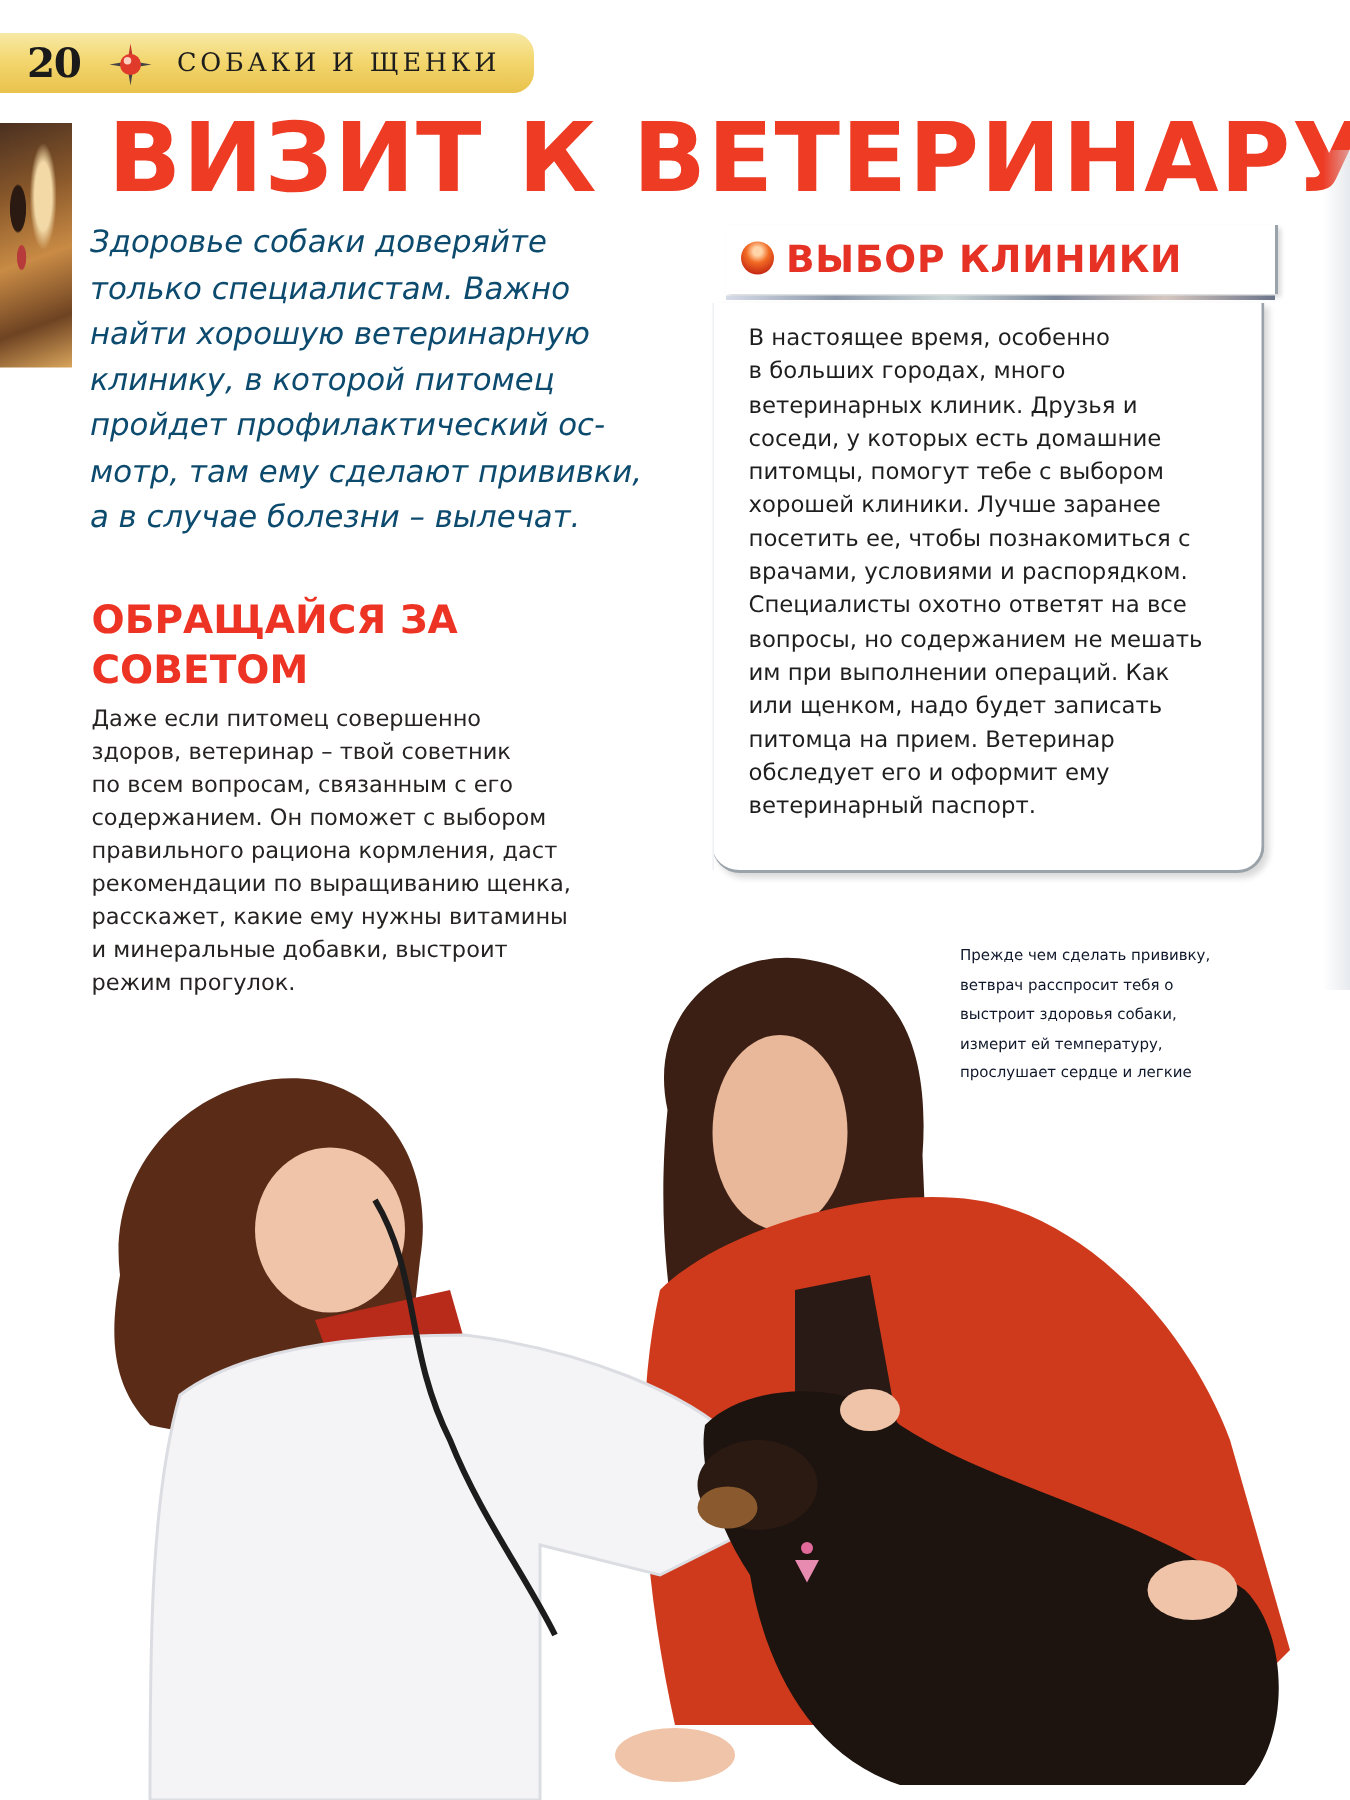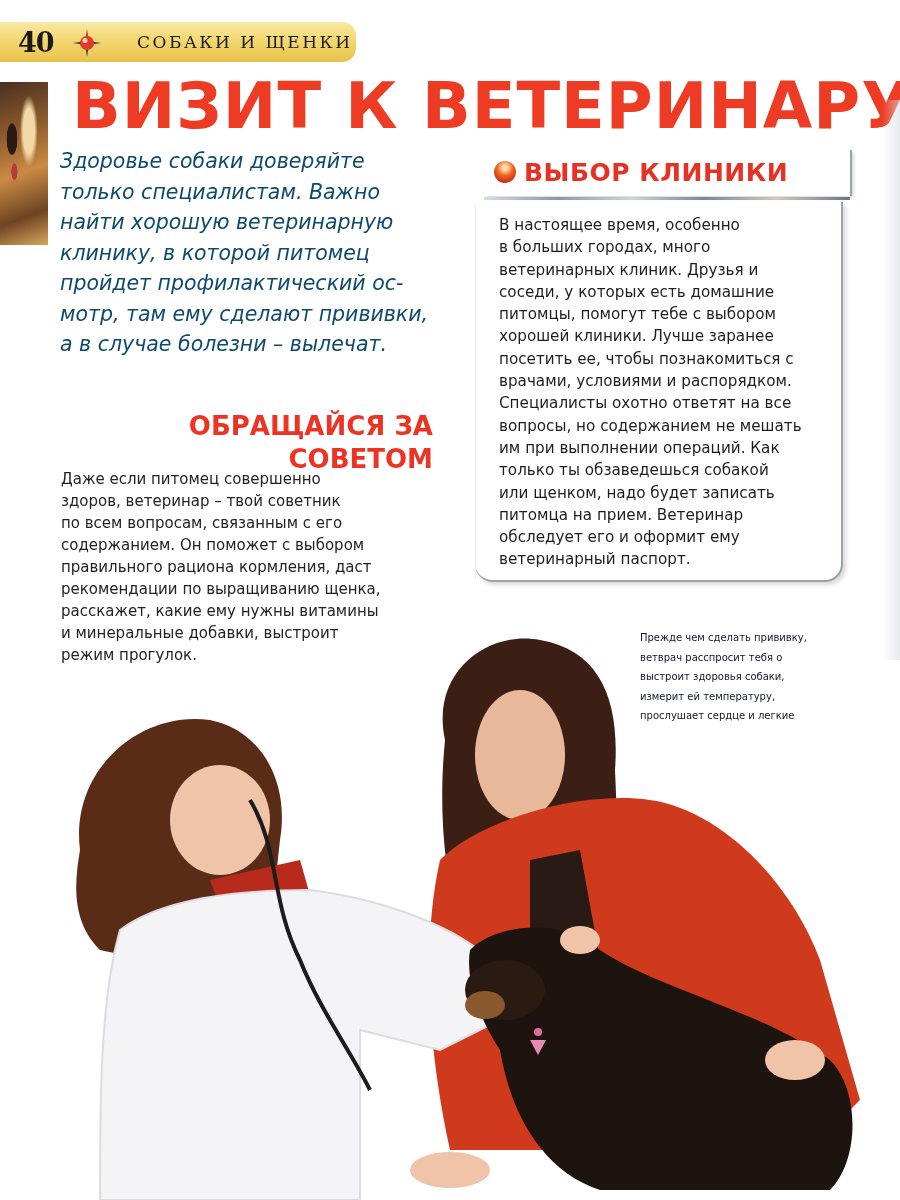--- a/index.html
+++ b/index.html
@@ -18,21 +18,21 @@
   .page-number {
     position: absolute; left: 18px; top: 27px;
     font-family: "DejaVu Serif", serif; font-weight: bold; font-size: 27px; color: #1a1a1a;
     letter-spacing: -1px;
   }
   .compass-icon {
     position: absolute; left: 72px; top: 28px; width: 30px; height: 30px;
   }
   .section-title {
     position: absolute; left: 118px; top: 32px;
-    font-family: "DejaVu Serif", serif; font-size: 17px; letter-spacing: 2.5px; color: #1d1d1d; margin-left: 19px;
+    font-family: "DejaVu Serif", serif; font-size: 17px; letter-spacing: 2.5px; color: #1d1d1d;
   }
   
   .thumb-dog {
     position: absolute; left: 0; top: 82px; width: 48px; height: 163px;
     background:
       radial-gradient(ellipse at 30% 55%, #b63b3a 0 6%, transparent 7%),
       radial-gradient(ellipse at 25% 35%, #2a1a12 0 10%, transparent 11%),
       radial-gradient(ellipse at 60% 30%, #f2d9a6 0 14%, transparent 22%),
       linear-gradient(160deg, #4a3020 0%, #8c5a2b 30%, #c98b45 55%, #6e4322 80%, #d9a55c 100%);
   }
@@ -40,22 +40,22 @@
     position: absolute; left: 72px; top: 68px; margin: 0;
     font-family: "DejaVu Sans", sans-serif; font-weight: bold;
     font-size: 64px; line-height: 76px; color: #ee3b24; letter-spacing: 1px;
     white-space: nowrap;
   }
   .intro {
     position: absolute; left: 60px; top: 146px; width: 400px;
     font-size: 20.5px; line-height: 30.5px; color: #0c4a6e; font-style: italic;
   }
   .sub-heading {
-    position: absolute; left: 61px; top: 398px; width: 360px; margin: 12px;
-    font-weight: bold; font-size: 26px; line-height: 33px; color: #ed3324; text-align: right;
+    position: absolute; left: 61px; top: 398px; width: 360px; margin: 0;
+    font-weight: bold; font-size: 26px; line-height: 33px; color: #ed3324;
   }
   .body-text {
     position: absolute; left: 61px; top: 468px; width: 380px;
     font-size: 15px; line-height: 22px; color: #262222;
   }
   
   .sidebar-header {
     position: absolute; left: 484px; top: 150px; width: 366px; height: 46px;
     background: #ffffff;
     border-right: 2px solid #9aa3aa;
@@ -98,21 +98,21 @@
   }
   
   .photo {
     position: absolute; left: 60px; top: 630px; width: 840px; height: 570px;
   }
 </style>
 </head>
 <body>
 
 <div class="header-band"></div>
-<div class="page-number">40</div>
+<div class="page-number">20</div>
 <svg class="compass-icon" viewBox="0 0 30 30">
   <polygon points="15,1 17,13 15,15 13,13" fill="#c0392b"></polygon>
   <polygon points="15,29 17,17 15,15 13,17" fill="#444"></polygon>
   <polygon points="1,15 13,13 15,15 13,17" fill="#444"></polygon>
   <polygon points="29,15 17,13 15,15 17,17" fill="#444"></polygon>
   <circle cx="15" cy="15" r="7" fill="#e03a2a"></circle>
   <circle cx="13" cy="12.5" r="2.5" fill="#ffd0c0"></circle>
 </svg>
 <div class="section-title">СОБАКИ И ЩЕНКИ</div>
 
@@ -153,21 +153,20 @@
     <div>в больших городах, много</div>
     <div>ветеринарных клиник. Друзья и</div>
     <div>соседи, у которых есть домашние</div>
     <div>питомцы, помогут тебе с выбором</div>
     <div>хорошей клиники. Лучше заранее</div>
     <div>посетить ее, чтобы познакомиться с</div>
     <div>врачами, условиями и распорядком.</div>
     <div>Специалисты охотно ответят на все</div>
     <div>вопросы, но содержанием не мешать</div>
     <div>им при выполнении операций. Как</div>
-    <div>только ты обзаведешься собакой</div>
     <div>или щенком, надо будет записать</div>
     <div>питомца на прием. Ветеринар</div>
     <div>обследует его и оформит ему</div>
     <div>ветеринарный паспорт.</div>
   </div>
 </div>
 <div class="right-edge-shadow"></div>
 
 <svg class="photo" viewBox="0 0 840 570">
 

